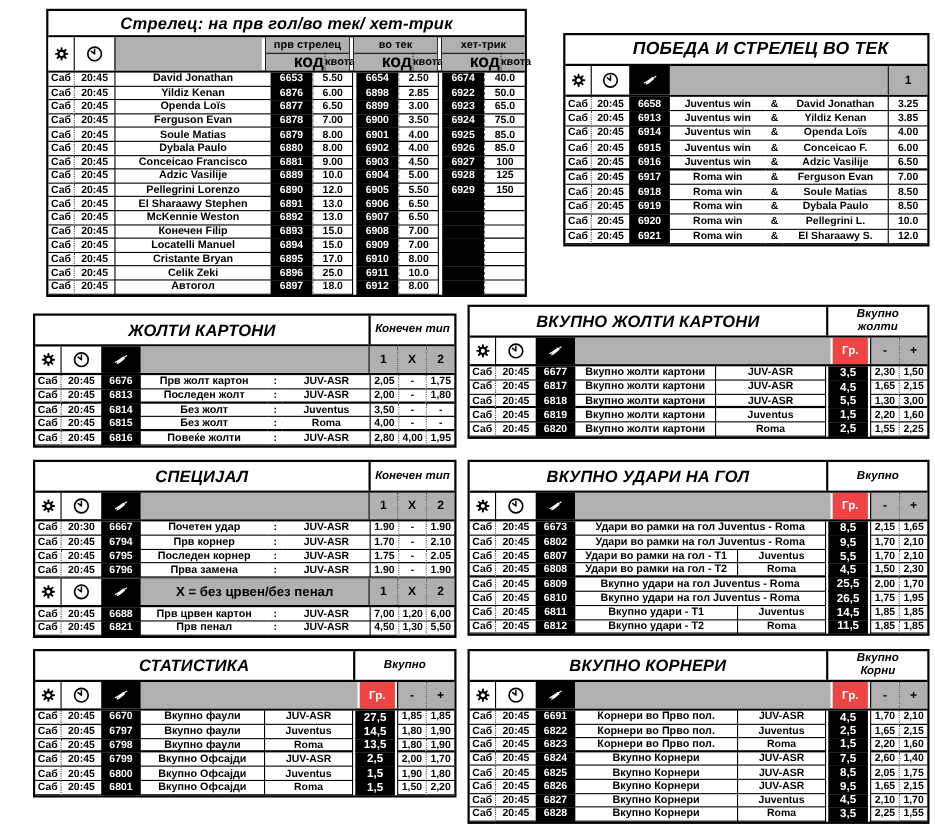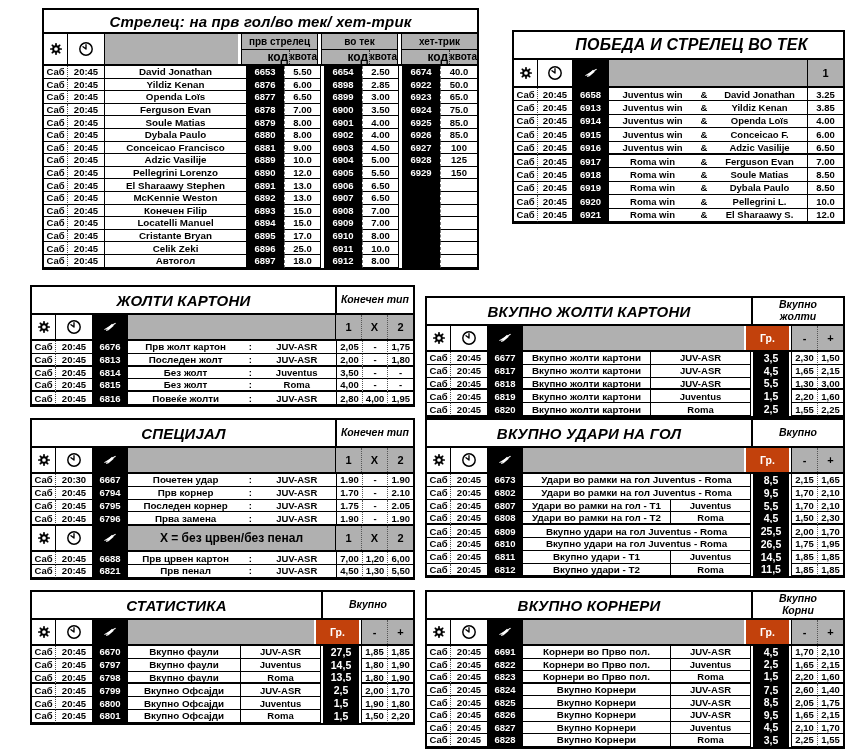--- a/index.html
+++ b/index.html
@@ -17,21 +17,21 @@
   .ic svg{width:16px;height:16px;display:block;}
   .iday{width:23px;}
   .itime{width:37px;border-left:1px solid #000;}
   .icode{width:36px;background:#000;}
   .icode svg{width:18px;height:14px;}
   .grayc{background:#b0b0b0;flex:1;font-size:12px;}
   .colh{background:#b0b0b0;font-size:11px;display:flex;align-items:center;justify-content:center;box-sizing:border-box;}
   .w26{width:26px;}
   .bl{border-left:1px solid #000;}
   .bd{border-left:1px dotted #555;}
-  .grh{background:#c2410c;color:#fff;width:43px;margin:0 2px;font-size:10.5px;}
+  .grh{background:#ef4444;color:#fff;width:32px;margin:0 2px;font-size:10.5px;}
   .rows{display:block;}
   .row{display:flex;align-items:stretch;}
   .c{display:flex;align-items:center;justify-content:center;box-sizing:border-box;
      border-bottom:1px solid #000;font-size:9.5px;overflow:hidden;white-space:nowrap;}
   .day{width:23px;}
   .time{width:37px;border-left:1px dotted #444;}
   .codec{width:36px;background:#000;color:#fff;}
 
   
   #t-scorer .row{height:12.6px;}
@@ -40,21 +40,21 @@
   .kq{width:37px;border-left:1px dashed #777;}
   .kq:not(:last-child){border-right:1px solid #000;}
   .gap{margin-left:3px;}
   .shead{display:flex;border-bottom:2px solid #000;height:30px;align-items:stretch;}
   .shead .iday,.shead .itime{background:#fff;}
   .snamehead{background:#b0b0b0;flex:1;border-left:1px solid #000;}
   .grp{width:75px;margin-left:3px;display:flex;flex-direction:column;border-left:1px solid #000;border-right:1px solid #000;}
   .grp:last-child{border-right:none;}
   .glab{height:15px;background:#b0b0b0;border-bottom:1px solid #000;display:flex;align-items:center;justify-content:center;font-size:10px;}
   .gsub{display:flex;height:15px;background:#b0b0b0;}
-  .gcode{width:38px;display:flex;align-items:center;justify-content:center;font-size:12px;box-sizing:border-box;margin-left:25px;}
+  .gcode{width:38px;display:flex;align-items:center;justify-content:center;font-size:16px;box-sizing:border-box;margin-left:25px;}
   .godds{flex:1;display:flex;align-items:center;justify-content:center;font-size:10px;border-left:1px dotted #333;box-sizing:border-box;}
 
   
   #t-win .row{height:13.4px;}
   #t-win .time{width:35px;}
   #t-win .codec{width:37px;}
   #t-win .wteam{flex:1.1;font-size:9.5px;}
   #t-win .amp{width:16px;font-size:9.5px;}
   #t-win .wplayer{flex:1.2;font-size:9.5px;}
   #t-win .wodds{width:36px;border-left:1px solid #000;}
@@ -591,21 +591,21 @@
         <div class="c colon">:</div>
         <div class="c team">JUV-ASR</div>
         <div class="c o bl">2,80</div>
         <div class="c o bd">4,00</div>
         <div class="c o bd">1,95</div>
       </div>
 
   </div>
 </div>
 
-<div class="tbl tot" id="t-tyellow" style="left:425px;top:296px;width:420px;">
+<div class="tbl tot" id="t-tyellow" style="left:425px;top:277px;width:420px;">
   <div class="titlebar" style="height:26px;">
     <div class="title">ВКУПНО ЖОЛТИ КАРТОНИ</div>
     <div class="rhead">Вкупно
 жолти</div>
   </div>
   <div class="ihead">
     <div class="icell iday">
         <span class="ic">
           <svg viewBox="0 0 24 24">
             <g fill="#000">

